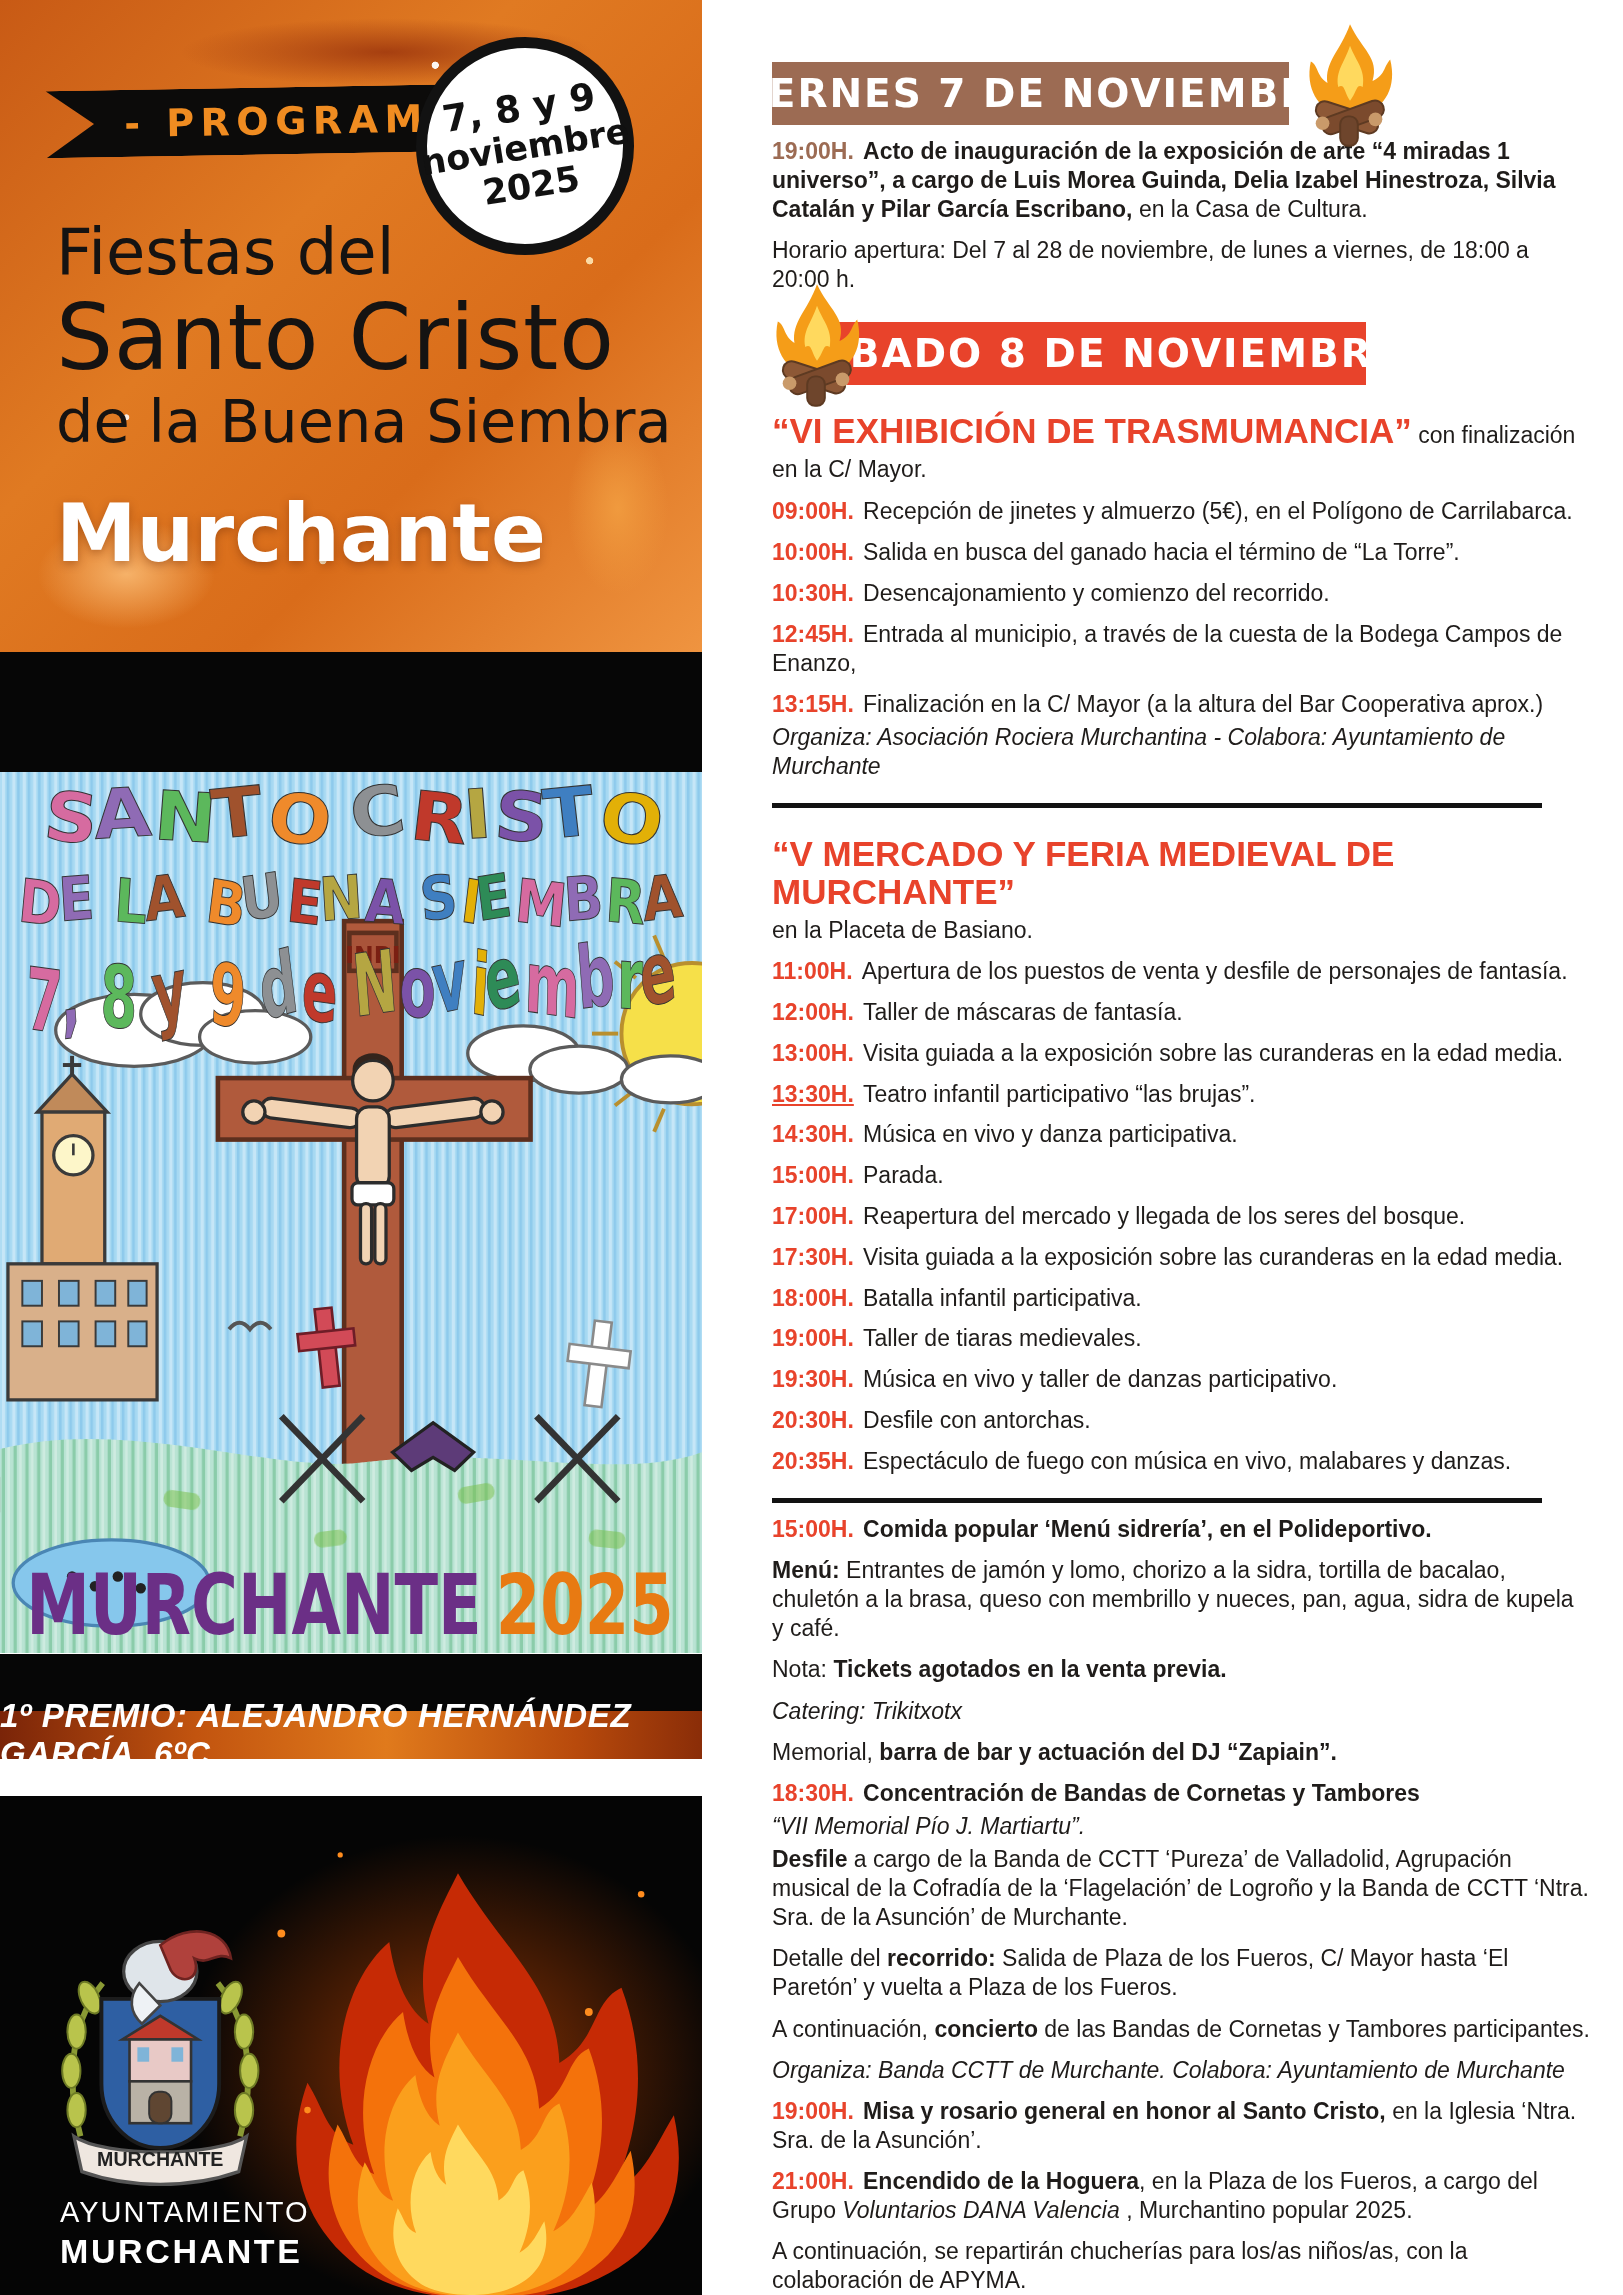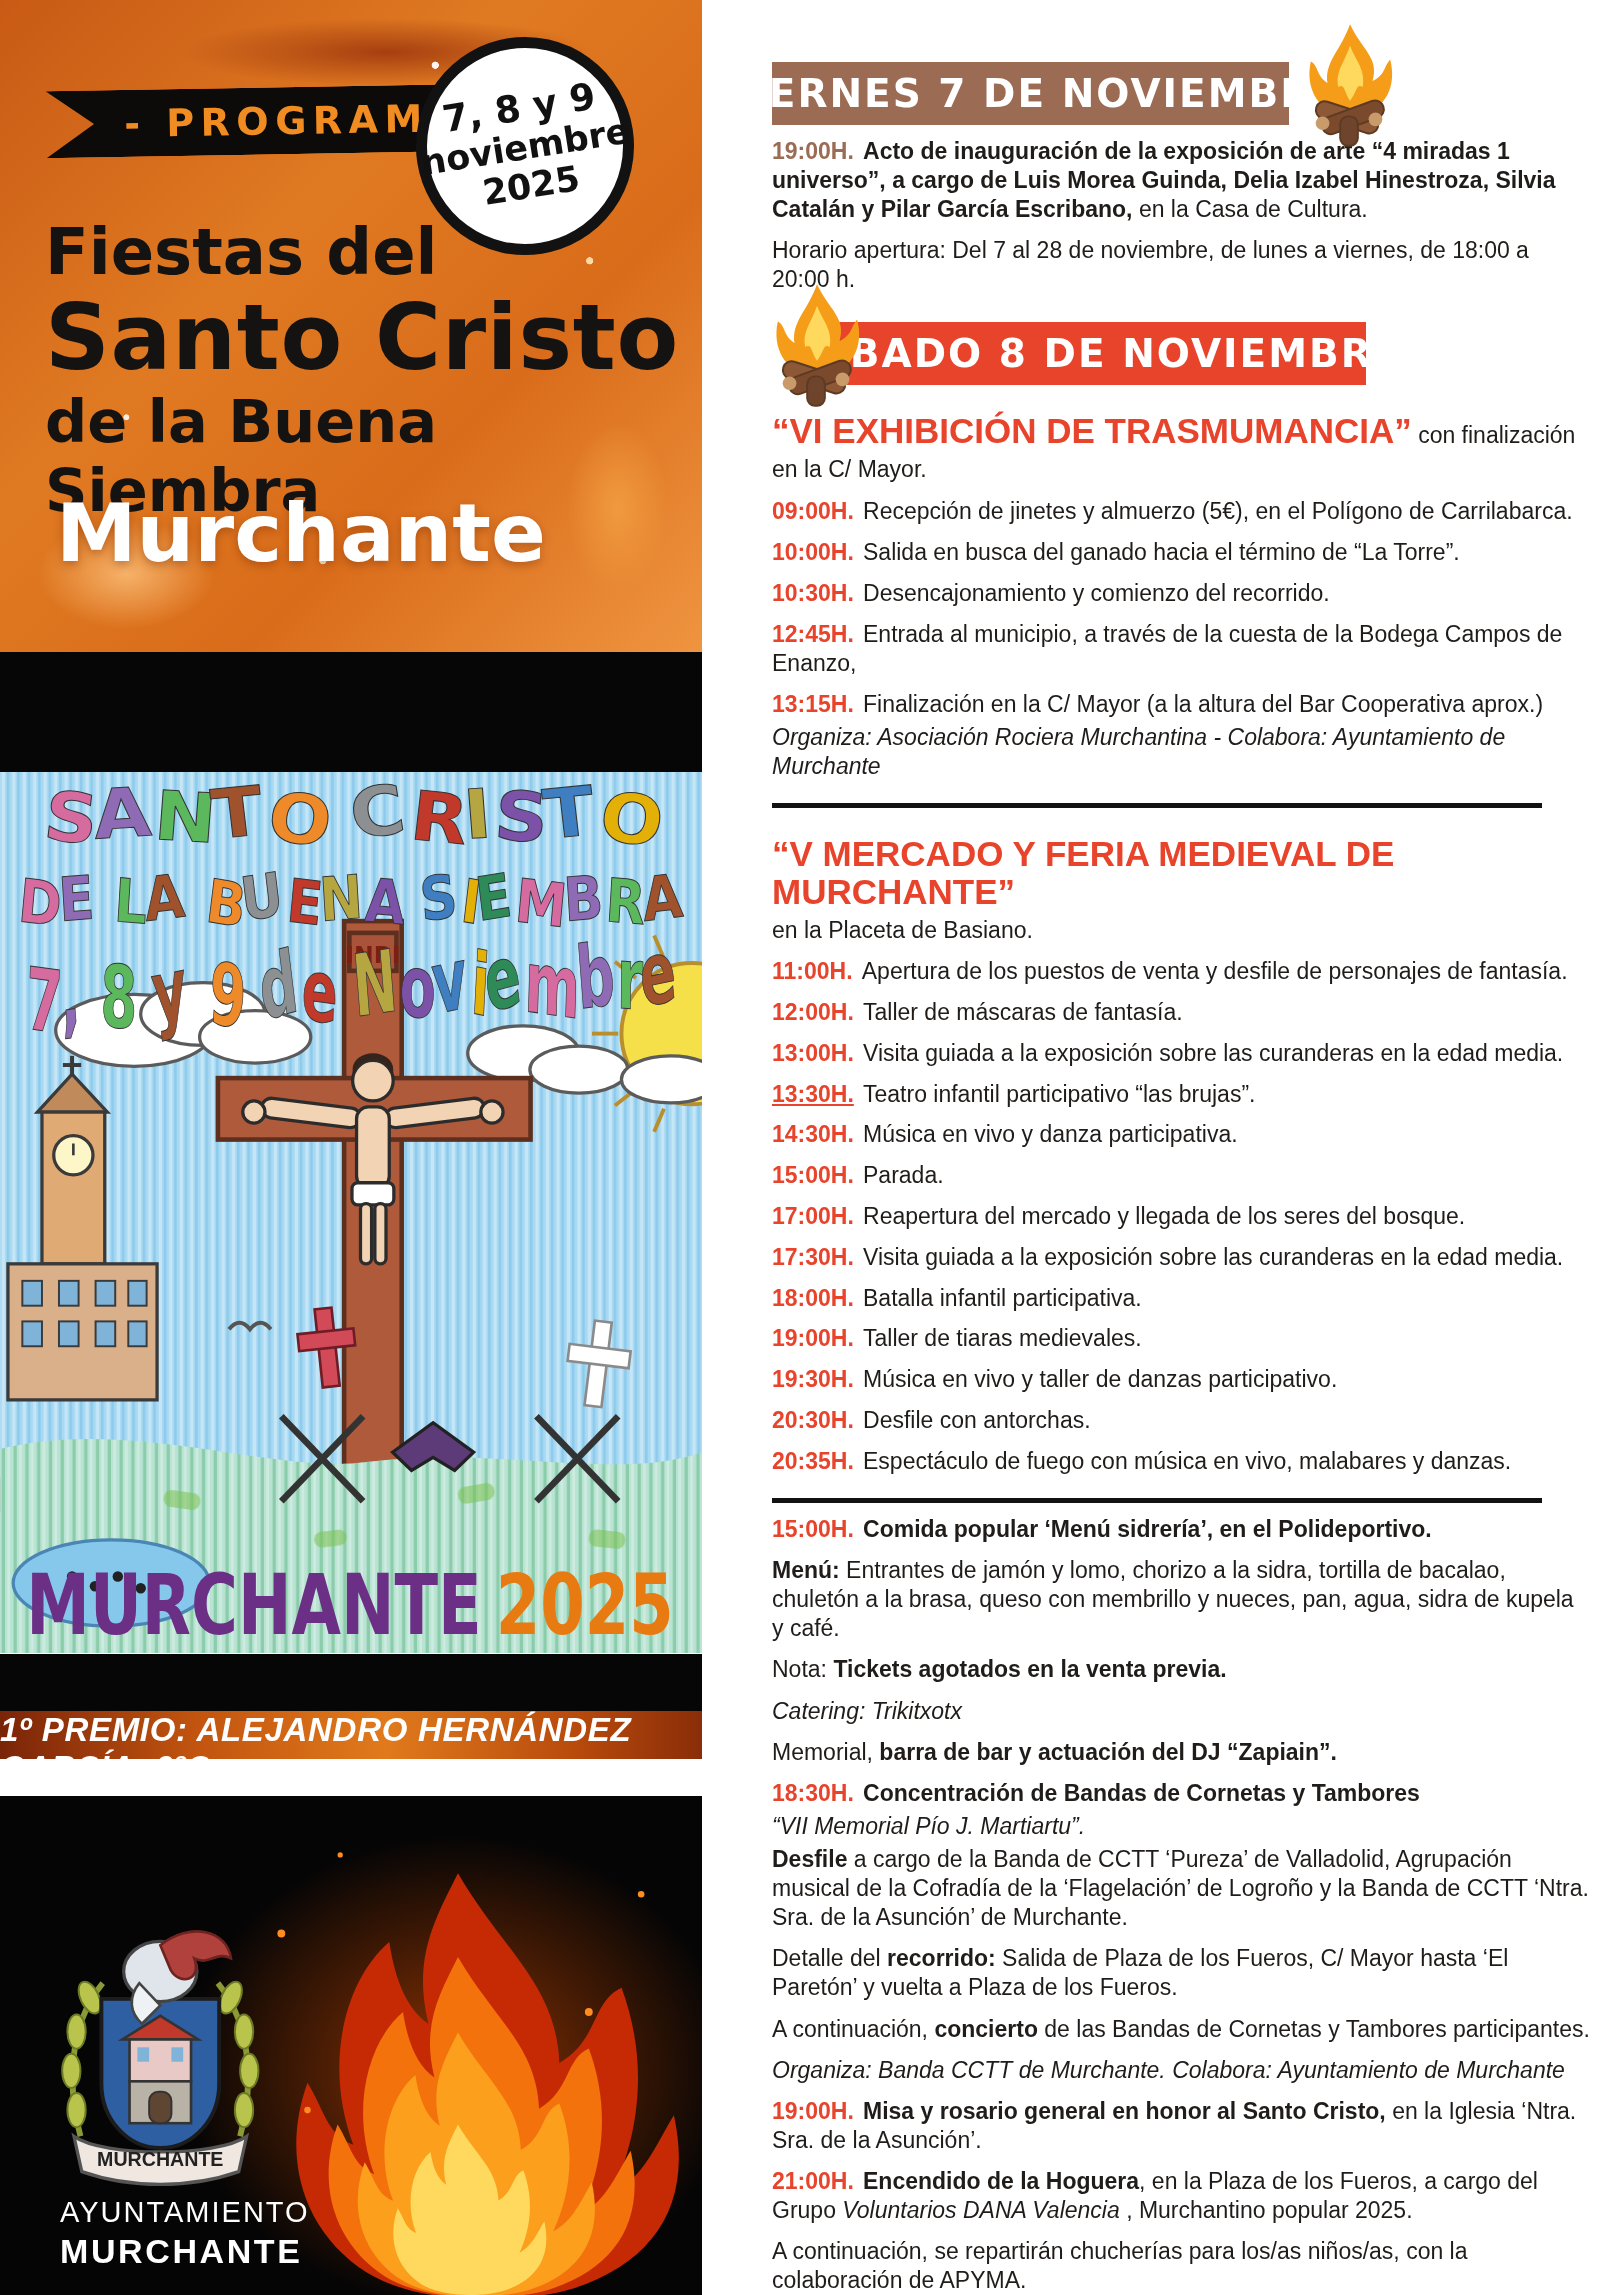--- a/index.html
+++ b/index.html
@@ -23,33 +23,33 @@
     clip-path:polygon(0 0,100% 0,100% 100%,0 100%,48px 50%);
     display:flex;align-items:center;justify-content:center;transform:rotate(-1deg);}
   .ribbon span{color:#f08c21;font-family:"DejaVu Sans",sans-serif;font-weight:bold;font-size:38px;letter-spacing:6.5px;padding-left:39px;}
   .date-badge{position:absolute;left:416px;top:37px;width:196px;height:196px;border-radius:50%;
     background:#ffffff;border:11px solid #121212;transform:rotate(-9deg);
     display:flex;flex-direction:column;align-items:center;justify-content:center;
     font-family:"DejaVu Sans",sans-serif;font-weight:bold;color:#111;text-align:center;}
   .date-badge .l1{font-size:37px;line-height:41px;}
   .date-badge .l2{font-size:35px;line-height:39px;}
   .date-badge .l3{font-size:35px;line-height:39px;}
-  .hero-title{position:absolute;left:45px;top:216px;font-family:"DejaVu Sans",sans-serif;font-weight:bold;color:#151312;}
+  .hero-title{position:absolute;left:56px;top:216px;font-family:"DejaVu Sans",sans-serif;font-weight:normal;color:#151312;}
   .hero-title .t1{font-size:64px;line-height:73px;}
   .hero-title .t2{font-size:90px;line-height:98px;letter-spacing:0.7px;}
   .hero-title .t3{font-size:59px;line-height:69px;}
   .hero-town{position:absolute;left:56px;top:486px;font-family:"DejaVu Sans",sans-serif;font-weight:bold;
     color:#ffffff;font-size:81px;text-shadow:0 2.6px 9.2px rgba(90,30,0,.35);}
   .black-band{position:absolute;left:0;width:702px;background:#060606;}
   .band1{top:652px;height:120px;}
   .band2{top:1654px;height:58px;}
   .drawing{position:absolute;left:0;top:772px;width:702px;height:881px;}
   .prize-band{position:absolute;left:0;top:1711px;width:702px;height:48px;
     background:linear-gradient(90deg,#7a2408,#c2540f 28%,#e07a1c 55%,#b84a0c 82%,#8a2d08);
-    display:flex;justify-content:center;}
+    display:flex;align-items:center;justify-content:center;}
   .prize-band span{color:#ffffff;font-style:italic;font-weight:bold;font-size:33px;font-family:"Liberation Sans",sans-serif;letter-spacing:0.7px;}
   .photo{position:absolute;left:0;top:1796px;width:702px;height:500px;background:#050505;}
   .council-text{position:absolute;left:60px;bottom:23.6px;color:#ffffff;}
   .council-text .c1{font-size:29px;letter-spacing:2px;line-height:38px;}
   .council-text .c2{font-size:34px;font-weight:bold;letter-spacing:2.6px;line-height:41px;}
 
   
   .right-col{position:absolute;left:772px;top:62px;width:819px;}
   .day-section{margin-top:27.5px;}
   .day-section:first-child{margin-top:0;}

